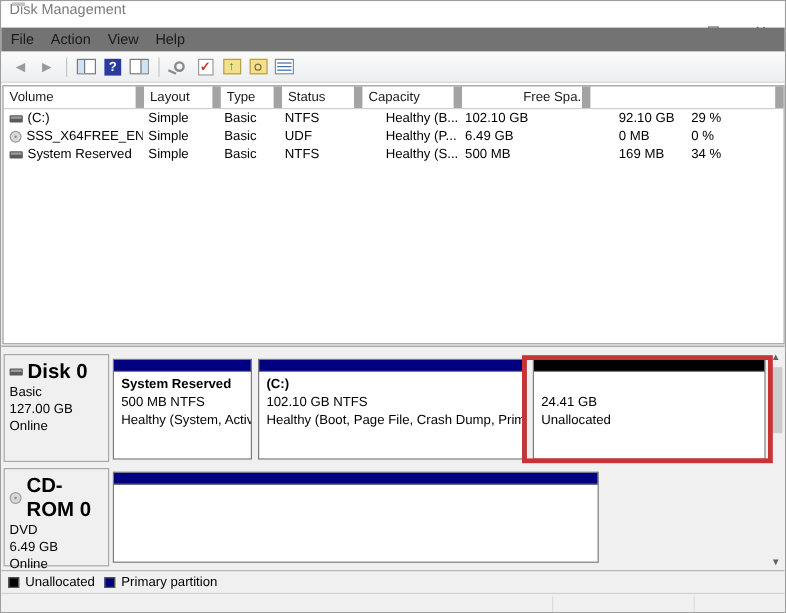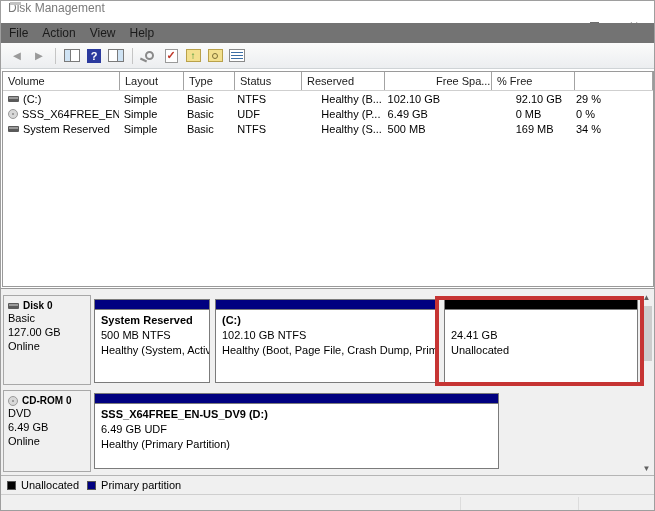--- a/index.html
+++ b/index.html
@@ -36,34 +36,34 @@
   .folder-ic { width:15px; height:13px; background:#f3e08e; border:1px solid #b9a14a; position:relative; display:flex; align-items:center; justify-content:center; }
   .up-arrow { color:#2e8b2e; font-weight:bold; font-size:10px; line-height:1; }
   .mini-mag { width:6px; height:6px; border:1.5px solid #7d6f35; border-radius:50%; }
   .props-ic { width:16px; height:13px; background:#fff; border:1px solid #8a8a8a; padding:2px 1px; display:flex; flex-direction:column; justify-content:space-between; }
   .props-ic i { display:block; height:1px; background:#3b6ea5; }
 
   
   .listpanel { position:absolute; top:70px; left:1px; width:652px; height:216px; background:#fff; border:1px solid #9a9a9a; }
   .lrow { display:flex; align-items:center; height:15px; }
   .lheader { height:19px; border-bottom:1px solid #cfcfcf; }
-  .lheader .cell { height:100%; display:flex; align-items:center; border-right:1px solid #a3a3a3; padding-left:5px; font-size:11px; color:#1a1a1a; }
+  .lheader .cell { height:100%; display:flex; align-items:center; border-right:7px solid #a3a3a3; padding-left:5px; font-size:11px; color:#1a1a1a; }
   .cell { padding-left:5px; white-space:nowrap; overflow:hidden; }
   .c-volume{width:117px;} .c-layout{width:64px;} .c-type{width:51px;} .c-fs{width:85px;}
   .c-status{width:67px;} .c-capacity{width:83px;} .c-free{width:61px;margin-left:46px;} .c-pct{width:83px;} .c-fill{flex:1;}
   .vol-cell { display:flex; align-items:center; gap:4px; }
   .disk-glyph { width:11px; height:6px; background:#5a5a5a; border-radius:1px; position:relative; flex:none; }
   .disk-glyph::before { content:""; position:absolute; left:1px; top:1px; right:1px; height:2px; background:#9a9a9a; }
   .cd-glyph { width:10px; height:10px; border-radius:50%; background:#d8d8d8; border:1px solid #9a9a9a; position:relative; flex:none; }
   .cd-glyph::before { content:""; position:absolute; left:3px; top:3px; width:2px; height:2px; border-radius:50%; background:#8a8a8a; }
 
   
   .graphical { position:absolute; top:287px; left:0; right:0; height:187px; background:#f0f0f0; border-top:1px solid #9a9a9a; }
   .disk-left { position:absolute; left:2px; width:88px; background:#f0f0f0; border:1px solid #a8a8a8; padding:4px 4px; }
-  .disk-name-row { display:flex; align-items:center; gap:4px; font-weight:bold; font-size:10px; }
+  .disk-name-row { display:flex; align-items:center; gap:4px; font-weight:bold; font-size:17px; }
   .disk-line { font-size:11px; line-height:14px; }
   .part { position:absolute; background:#fff; border:1px solid #7b7b7b; }
   .part-bar { height:10px; border-bottom:1px solid #7b7b7b; }
   .bar-navy { background:#000080; }
   .bar-black { background:#000000; }
   .part-body { padding:3px 0 0 6px; }
   .part-name { font-weight:bold; font-size:11px; line-height:15px; height:15px; white-space:nowrap; overflow:hidden; }
   .part-line { font-size:11px; line-height:15px; white-space:nowrap; overflow:hidden; }
   .red-rect { position:absolute; border:4px solid #c63433; background:transparent; pointer-events:none; z-index:5; }
 
@@ -149,23 +149,22 @@
         </span>
       </div>
   </div>
 
   <div class="listpanel">
     <div class="lrow lheader">
       <div class="cell c-volume">Volume</div>
       <div class="cell c-layout">Layout</div>
       <div class="cell c-type">Type</div>
       <div class="cell c-status">Status</div>
-      <div class="cell c-capacity">Reserved</div>
+      <div class="cell c-capacity">Capacity</div>
       <div class="cell c-free">Free Spa...</div>
-      <div class="cell c-pct">% Free</div>
       <div class="cell c-fill"></div>
     </div>
 
     <div class="lrow">
       <div class="cell c-volume vol-cell">
           <span class="disk-glyph"></span>
           <span>(C:)</span>
         </div>
       <div class="cell c-layout">Simple</div>
       <div class="cell c-type">Basic</div>
@@ -251,25 +250,20 @@
           <span class="cd-glyph"></span>
           <span>CD-ROM 0</span>
         </div>
       <div class="disk-line">DVD</div>
       <div class="disk-line">6.49 GB</div>
       <div class="disk-line">Online</div>
     </div>
 
     <div class="part" style="left:93px; top:104px; width:405px; height:76px;">
       <div class="part-bar bar-navy"></div>
-      <div class="part-body">
-        <div class="part-name">SSS_X64FREE_EN-US_DV9  (D:)</div>
-        <div class="part-line">6.49 GB UDF</div>
-        <div class="part-line">Healthy (Primary Partition)</div>
-      </div>
     </div>
 
     <div class="vscroll">
       <div class="scr-btn">▲</div>
       <div class="scr-track">
           <div class="scr-thumb"></div>
         </div>
       <div class="scr-btn">▼</div>
     </div>
   </div>

